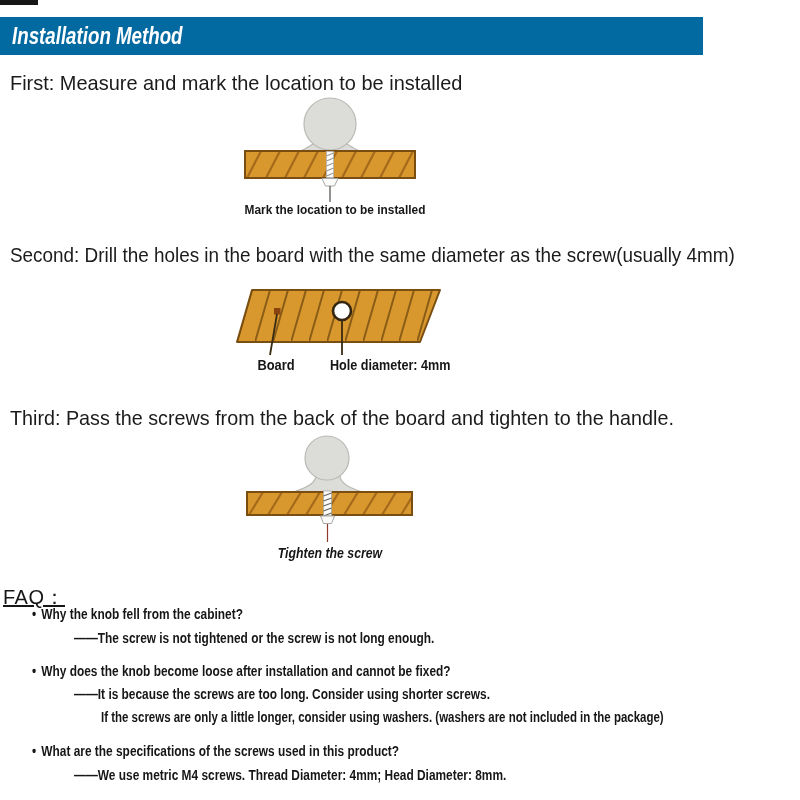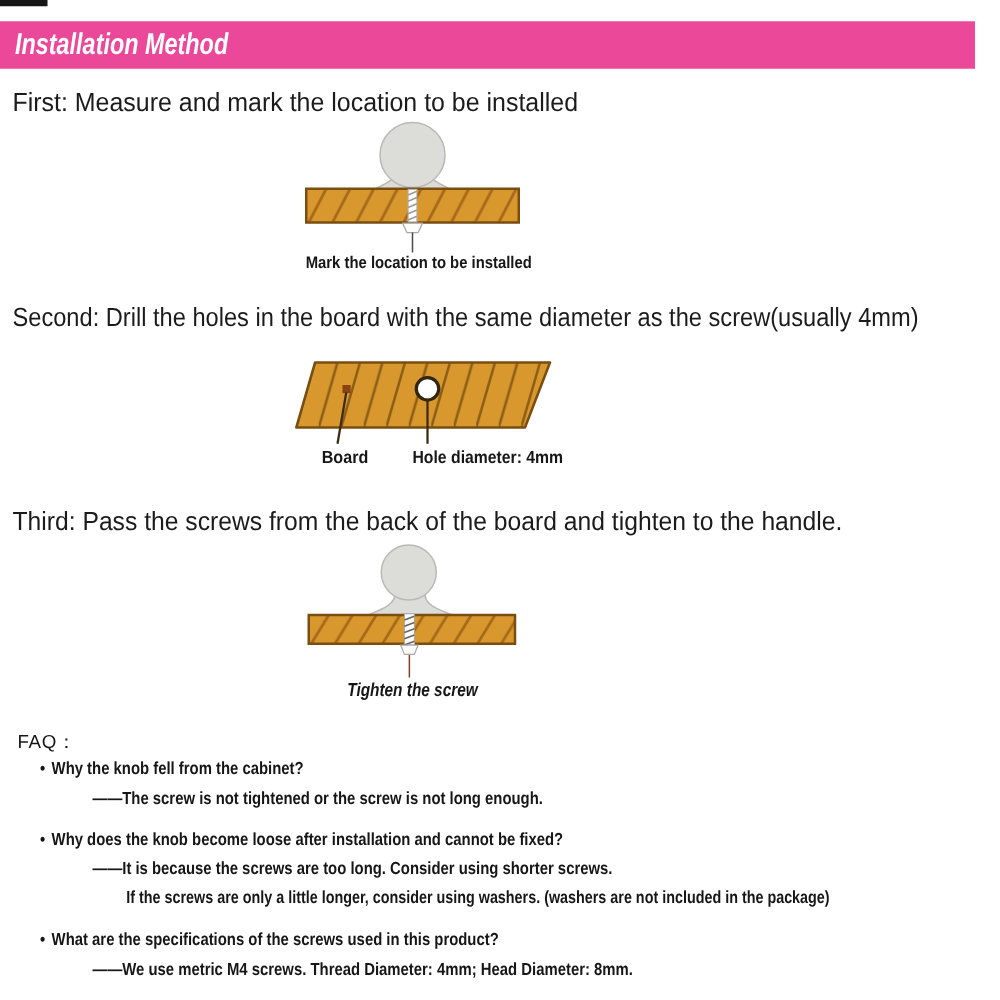--- a/index.html
+++ b/index.html
@@ -3,21 +3,21 @@
 <meta charset="utf-8">
 <style>
   * { margin:0; padding:0; box-sizing:border-box; }
   html,body { width:800px; height:800px; background:#ffffff; overflow:hidden; }
   body { font-family:"Liberation Sans", sans-serif; position:relative; color:#161616; }
 
   .abs { position:absolute; white-space:nowrap; }
 
   .top-dash { position:absolute; left:0; top:0; width:38px; height:5px; background:#161616; }
 
-  .header-bar { position:absolute; left:0; top:17px; width:780px; height:38px; background:#ec4899; }
+  .header-bar { position:absolute; left:0; top:17px; width:703px; height:38px; background:#0369a1; }
   .header-title {
     position:absolute; left:12px; top:0; line-height:38px;
     font-size:24px; font-weight:bold; font-style:italic; color:#ffffff;
     transform:scaleX(.78); transform-origin:left center; white-space:nowrap;
   }
 
   .step { font-size:21px; color:#1b1b1b; transform-origin:left top; }
   .step1 { left:10px; top:71px;  transform:scaleX(.95); }
   .step2 { left:10px; top:243px; transform:scaleX(.90); }
   .step3 { left:10px; top:406px; transform:scaleX(.94); }
@@ -25,21 +25,21 @@
   .illus { position:absolute; }
 
   .caption { font-weight:bold; font-size:13.5px; text-align:center; transform-origin:center top; }
   .cap1 { left:230px; top:202px; width:210px; transform:scaleX(.88); }
   .cap3 { left:230px; top:544px; width:200px; font-size:15px; font-style:italic; transform:scaleX(.82); }
 
   .lbl { font-weight:bold; font-size:14px; transform-origin:left top; }
   .lbl-board { left:231px; top:357px; width:90px; text-align:center; transform:scaleX(.92); transform-origin:center top; }
   .lbl-hole  { left:330px; top:357px; transform:scaleX(.90); }
 
-  .faq-h { left:14px; top:584px; font-size:15px; letter-spacing:.5px; }
+  .faq-h { left:3px; top:584px; font-size:20px; letter-spacing:.5px;text-decoration:underline; }
   .faq-q, .faq-a { font-size:14px; font-weight:bold; transform:scaleX(.85); transform-origin:left top; }
   .faq-q::before { content:"\2022"; margin-right:6px; }
   .q1 { left:32px;  top:606px; }
   .a1 { left:74px;  top:630px; }
   .q2 { left:32px;  top:663px; }
   .a2 { left:74px;  top:686px; }
   .a2b{ left:101px; top:709px; transform:scaleX(.82); }
   .q3 { left:32px;  top:743px; }
   .a3 { left:74px;  top:767px; }
 </style>

